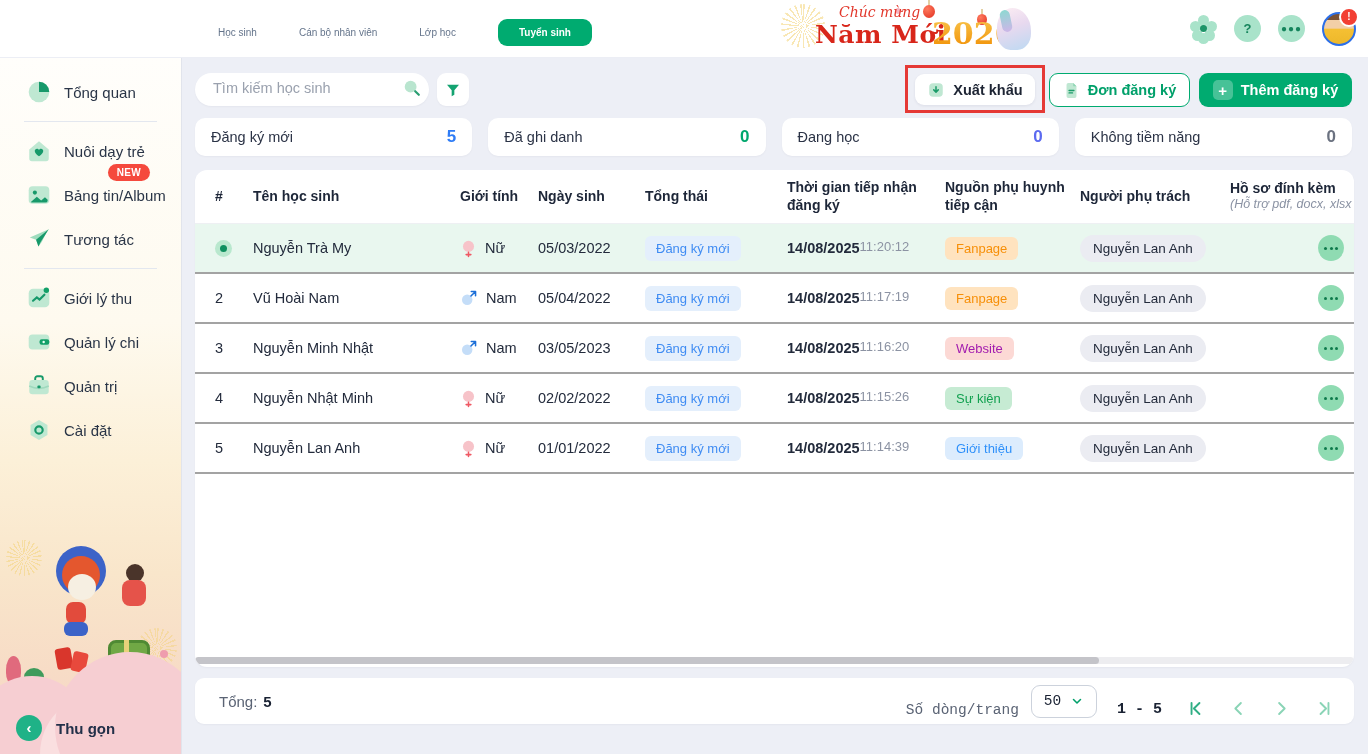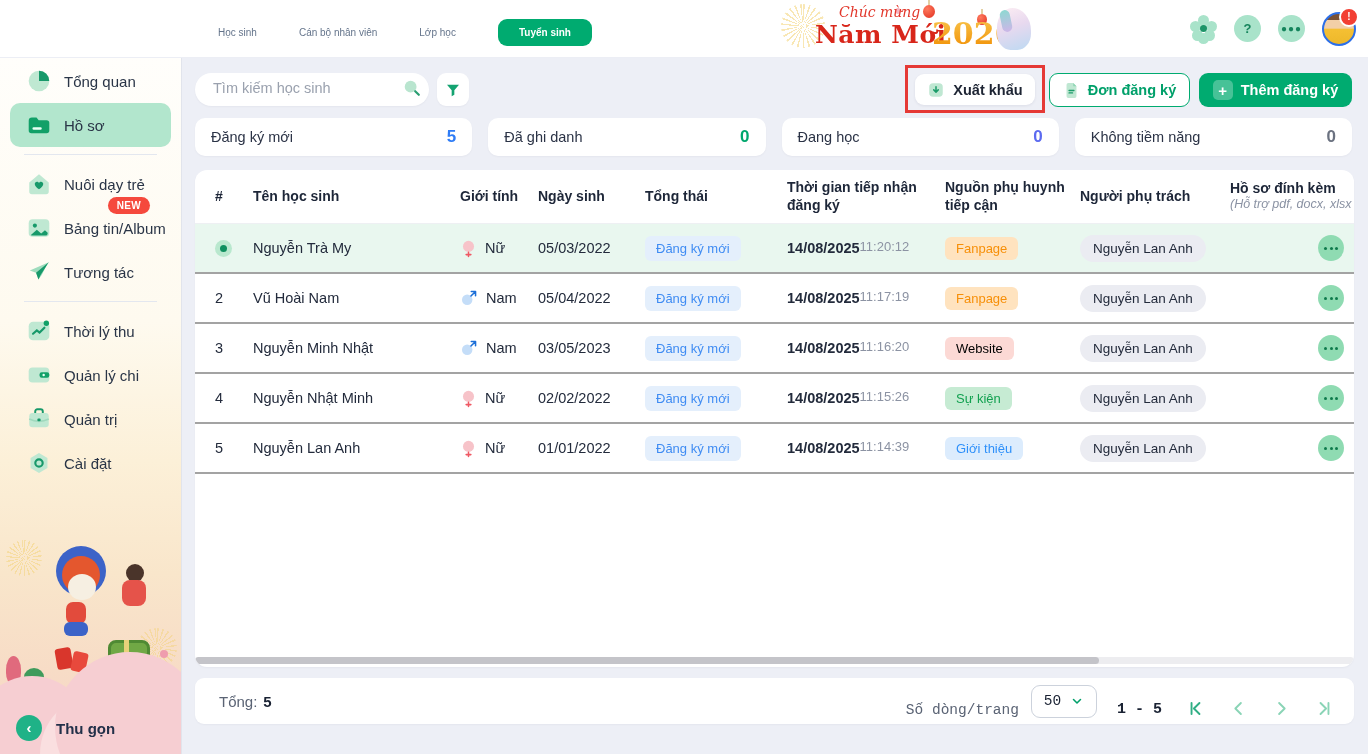--- a/index.html
+++ b/index.html
@@ -42,21 +42,21 @@
   .flower i:nth-child(4){left:2px;top:15px;} .flower i:nth-child(5){left:14px;top:15px;} .flower i:nth-child(6){left:8px;top:18px;}
   .flower b{position:absolute;left:10px;top:10px;width:7px;height:7px;border-radius:50%;background:#1d9568;}
   .avatar{position:relative;width:34px;height:34px;border-radius:50%;border:2px solid #2c6fe8;box-sizing:border-box;cursor:pointer;
     background:linear-gradient(180deg,#7a5236 0%,#7a5236 20%,#f2cfa8 21%,#f2cfa8 48%,#f5c033 49%,#edb82b 100%);}
   .avatar-badge{position:absolute;right:-5px;top:-7px;width:16px;height:16px;border-radius:50%;background:#f23f33;border:2px solid #fff;
     color:#fff;font-size:10px;font-weight:bold;display:flex;align-items:center;justify-content:center;}
   
   .sidebar{position:absolute;left:0;top:57px;width:181px;bottom:0;z-index:10;overflow:hidden;
     background:linear-gradient(180deg,#fffefb 0%,#fefaef 38%,#fcf0d8 58%,#f9e6cb 74%,#f7dcc6 88%,#f6d2c8 100%);
     box-shadow:1px 0 0 rgba(20,30,60,.05);}
-  .menu{position:relative;padding-top:2px;z-index:3;}
+  .menu{position:relative;padding-top:13px;z-index:3;}
   .mitem{height:44px;display:flex;align-items:center;gap:12px;padding-left:16px;margin:0 10px;border-radius:10px;cursor:pointer;position:relative;}
   .mitem svg{width:26px;height:26px;flex:none;}
   .mitem .mlabel{font-size:15px;font-weight:500;color:#2a3547;white-space:nowrap;}
   .mitem.active{background:#b2e6cd;}
   .mdivider{height:1px;background:#e3e7ef;margin:7px 24px;}
   .new-badge{position:absolute;right:21px;top:-9px;background:#f5493d;color:#fff;font-size:10px;font-weight:bold;
     padding:3px 9px;border-radius:9px;letter-spacing:.3px;}
   .side-art{position:absolute;left:0;right:0;bottom:34px;height:180px;z-index:1;}
   .shape{position:absolute;}
   .cloud{position:absolute;border-radius:50%;background:#f6ced2;z-index:2;}
@@ -178,29 +178,20 @@
   <div class="menu" id="side-menu">
       <div class="mitem">
         <span style="display: flex;">
           <svg viewBox="0 0 24 24">
             <circle cx="12" cy="12" r="9.5" fill="#bfe8d2"></circle>
             <path d="M12 2.5A9.5 9.5 0 0 1 21.5 12H12Z" fill="#17996a"></path>
           </svg>
         </span>
         <span class="mlabel">Tổng quan</span>
       </div>
-      <div class="mitem active">
-        <span style="display: flex;">
-          <svg viewBox="0 0 24 24">
-            <path d="M2.5 8a3 3 0 0 1 3-3h4.2l2 2.5h7.3a2.5 2.5 0 0 1 2.5 2.5v7a2.5 2.5 0 0 1-2.5 2.5h-14A2.5 2.5 0 0 1 2.5 17Z" fill="#12a068"></path>
-            <rect x="6" y="14" width="8.5" height="2.3" rx="1.1" fill="#eafff5"></rect>
-          </svg>
-        </span>
-        <span class="mlabel">Hồ sơ</span>
-      </div>
       <div class="mdivider"></div>
       <div class="mitem">
         <span style="display: flex;">
           <svg viewBox="0 0 24 24">
             <path d="M3 10.5 12 3l9 7.5V19a2.5 2.5 0 0 1-2.5 2.5h-13A2.5 2.5 0 0 1 3 19Z" fill="#bfe8d2"></path>
             <path d="M12 16.8c-2.6-1.7-3.9-3.3-3.9-4.9 0-1.1.9-2 2-2 .8 0 1.5.4 1.9 1.1.4-.7 1.1-1.1 1.9-1.1 1.1 0 2 .9 2 2 0 1.6-1.3 3.2-3.9 4.9Z" fill="#17996a"></path>
           </svg>
         </span>
         <span class="mlabel">Nuôi dạy trẻ</span>
       </div>
@@ -226,21 +217,21 @@
       </div>
       <div class="mdivider"></div>
       <div class="mitem">
         <span style="display: flex;">
           <svg viewBox="0 0 24 24">
             <rect x="2.5" y="3.5" width="19" height="17" rx="4" fill="#bfe8d2"></rect>
             <path d="M6.5 14.5l3.5-3 2.5 2 4.5-4.5" stroke="#17996a" stroke-width="2" fill="none" stroke-linecap="round"></path>
             <circle cx="18.8" cy="4.8" r="2.5" fill="#12a068"></circle>
           </svg>
         </span>
-        <span class="mlabel">Thời lý thu</span>
+        <span class="mlabel">Giới lý thu</span>
       </div>
       <div class="mitem">
         <span style="display: flex;">
           <svg viewBox="0 0 24 24">
             <rect x="2.5" y="5" width="19" height="14" rx="3.5" fill="#bfe8d2"></rect>
             <rect x="12.5" y="9.5" width="9" height="5" rx="2" fill="#12a068"></rect>
             <circle cx="16.3" cy="12" r="1.1" fill="#eafff5"></circle>
           </svg>
         </span>
         <span class="mlabel">Quản lý chi</span>
@@ -467,21 +458,21 @@
           <div class="tcell col-status">
             <span class="status-badge" style="background:#e4effc;color:#3f8cf3">Đăng ký mới</span>
           </div>
           <div class="tcell col-time">
             <div class="time-wrap">
               <span class="t-date">14/08/2025</span>
               <span class="t-time">11:16:20</span>
             </div>
           </div>
           <div class="tcell col-source">
-            <span class="source-badge" style="background:#fcd9d5;color:#000000">Website</span>
+            <span class="source-badge" style="background:#fcd9d5;color:#a21caf">Website</span>
           </div>
           <div class="tcell col-assignee">
             <span class="assignee-badge">Nguyễn Lan Anh</span>
           </div>
           <div class="tcell col-attach attach-cell">
             <span class="dots-btn">
               <i></i>
               <i></i>
               <i></i>
             </span>

